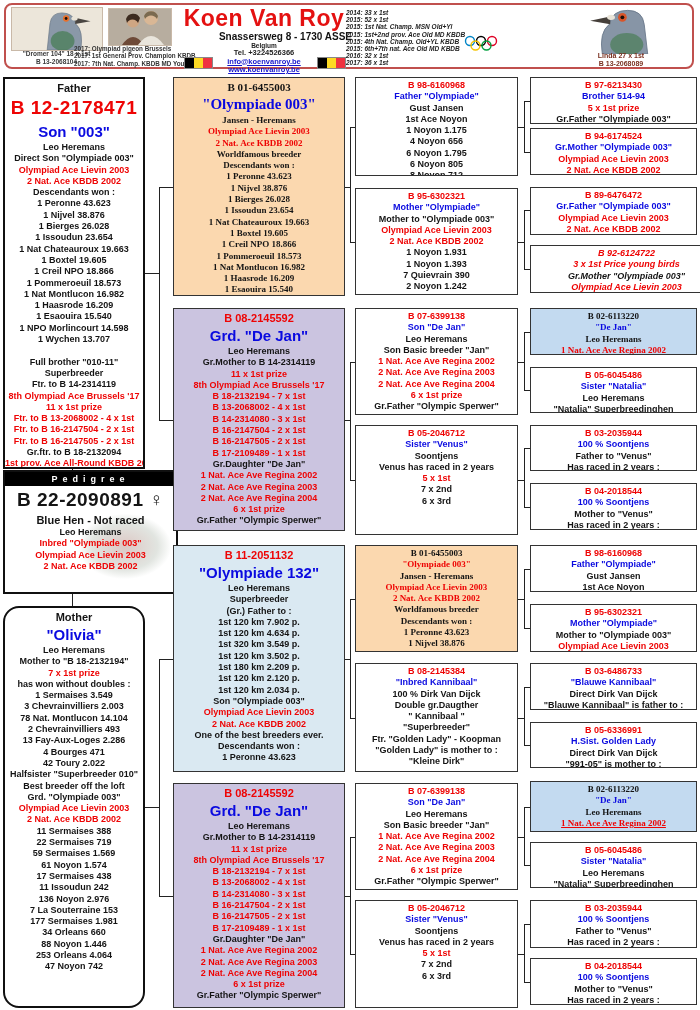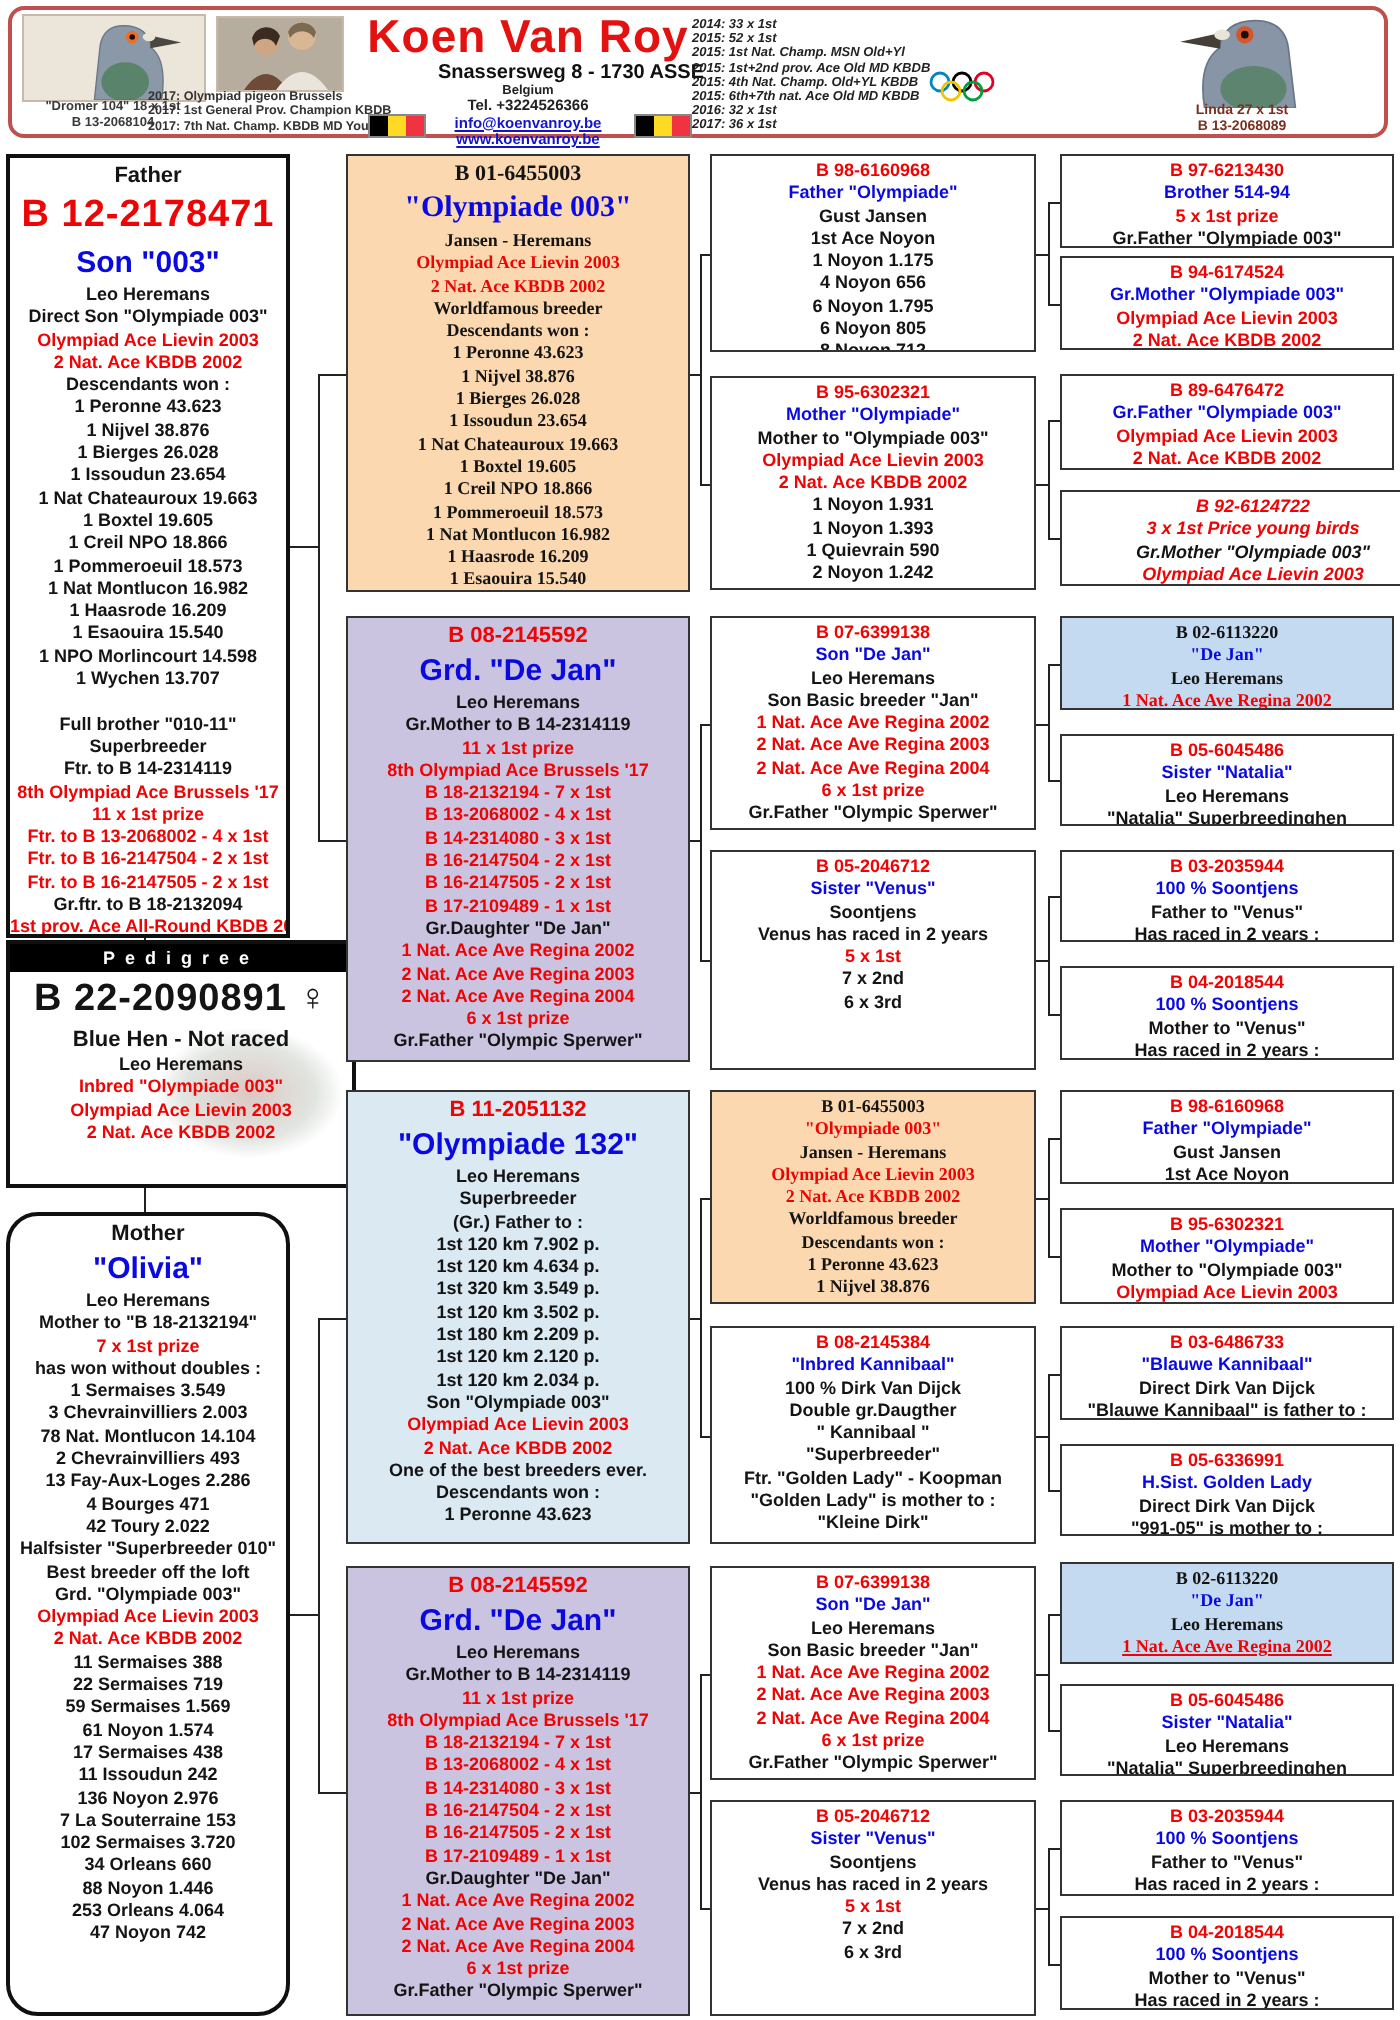--- a/index.html
+++ b/index.html
@@ -202,21 +202,21 @@
       <div class="ln c-r z1">Olympiad Ace Lievin 2003</div>
       <div class="ln c-r z1">2 Nat. Ace KBDB 2002</div>
       <div class="ln c-k z1">11 Sermaises 388</div>
       <div class="ln c-k z1">22 Sermaises 719</div>
       <div class="ln c-k z1">59 Sermaises 1.569</div>
       <div class="ln c-k z1">61 Noyon 1.574</div>
       <div class="ln c-k z1">17 Sermaises 438</div>
       <div class="ln c-k z1">11 Issoudun 242</div>
       <div class="ln c-k z1">136 Noyon 2.976</div>
       <div class="ln c-k z1">7 La Souterraine 153</div>
-      <div class="ln c-k z1">102 Sermaises 3.720</div>
+      <div class="ln c-k z1">177 Sermaises 1.981</div>
       <div class="ln c-k z1">34 Orleans 660</div>
       <div class="ln c-k z1">88 Noyon 1.446</div>
       <div class="ln c-k z1">253 Orleans 4.064</div>
       <div class="ln c-k z1">47 Noyon 742</div>
     </div>
     <div class="pbox peach serif" style="left: 173px; top: 77px; width: 172px; height: 219px;">
       <div class="ln c-k z2">B 01-6455003</div>
       <div class="ln c-b z4">"Olympiade 003"</div>
       <div class="ln c-k z1">Jansen - Heremans</div>
       <div class="ln c-r z1">Olympiad Ace Lievin 2003</div>
@@ -307,21 +307,21 @@
       <div class="ln c-k z1">8 Noyon 712</div>
     </div>
     <div class="pbox  " style="left: 355px; top: 188px; width: 163px; height: 107px;">
       <div class="ln c-r z1">B 95-6302321</div>
       <div class="ln c-b z1">Mother "Olympiade"</div>
       <div class="ln c-k z1">Mother to "Olympiade 003"</div>
       <div class="ln c-r z1">Olympiad Ace Lievin 2003</div>
       <div class="ln c-r z1">2 Nat. Ace KBDB 2002</div>
       <div class="ln c-k z1">1 Noyon 1.931</div>
       <div class="ln c-k z1">1 Noyon 1.393</div>
-      <div class="ln c-k z1">1 Quievrain 590</div>
+      <div class="ln c-k z1">7 Quievrain 390</div>
       <div class="ln c-k z1">2 Noyon 1.242</div>
     </div>
     <div class="pbox  " style="left: 355px; top: 308px; width: 163px; height: 107px;">
       <div class="ln c-r z1">B 07-6399138</div>
       <div class="ln c-b z1">Son "De Jan"</div>
       <div class="ln c-k z1">Leo Heremans</div>
       <div class="ln c-k z1">Son Basic breeder "Jan"</div>
       <div class="ln c-r z1">1 Nat. Ace Ave Regina 2002</div>
       <div class="ln c-r z1">2 Nat. Ace Ave Regina 2003</div>
       <div class="ln c-r z1">2 Nat. Ace Ave Regina 2004</div>

